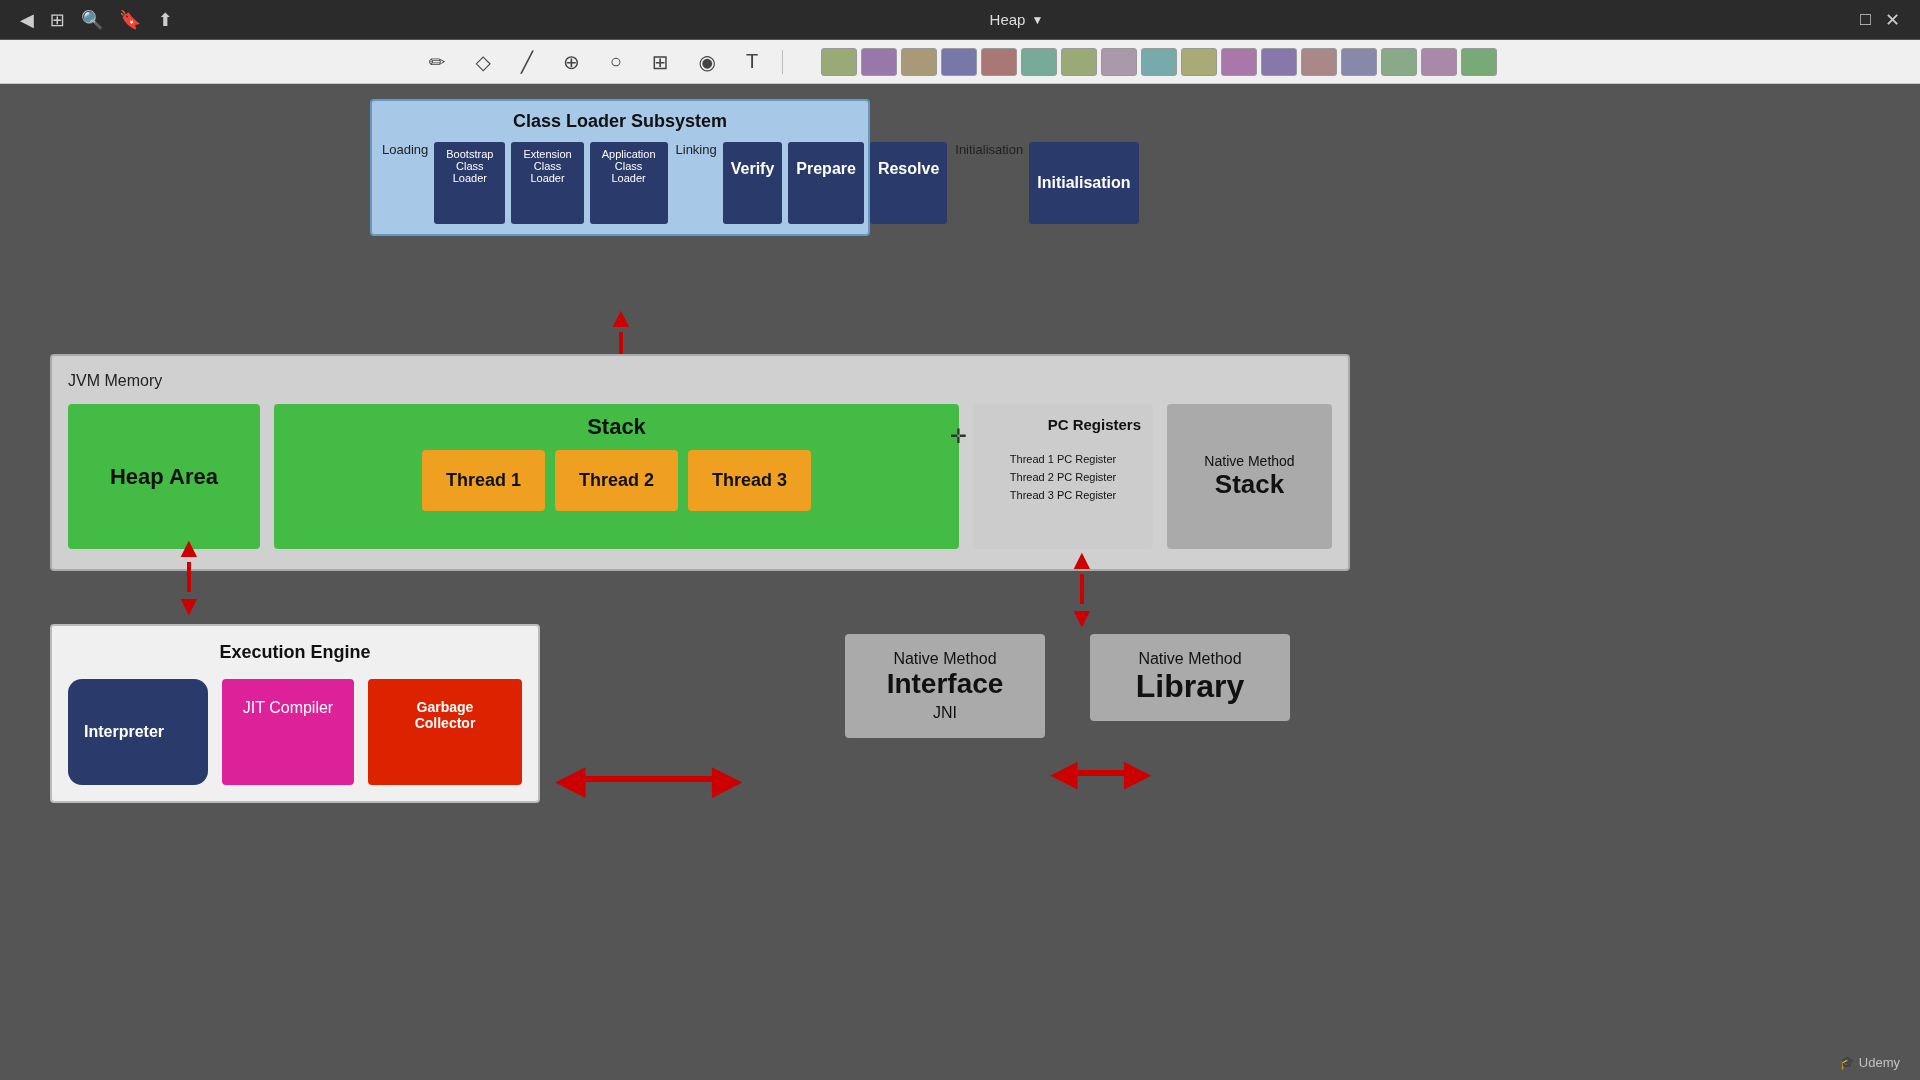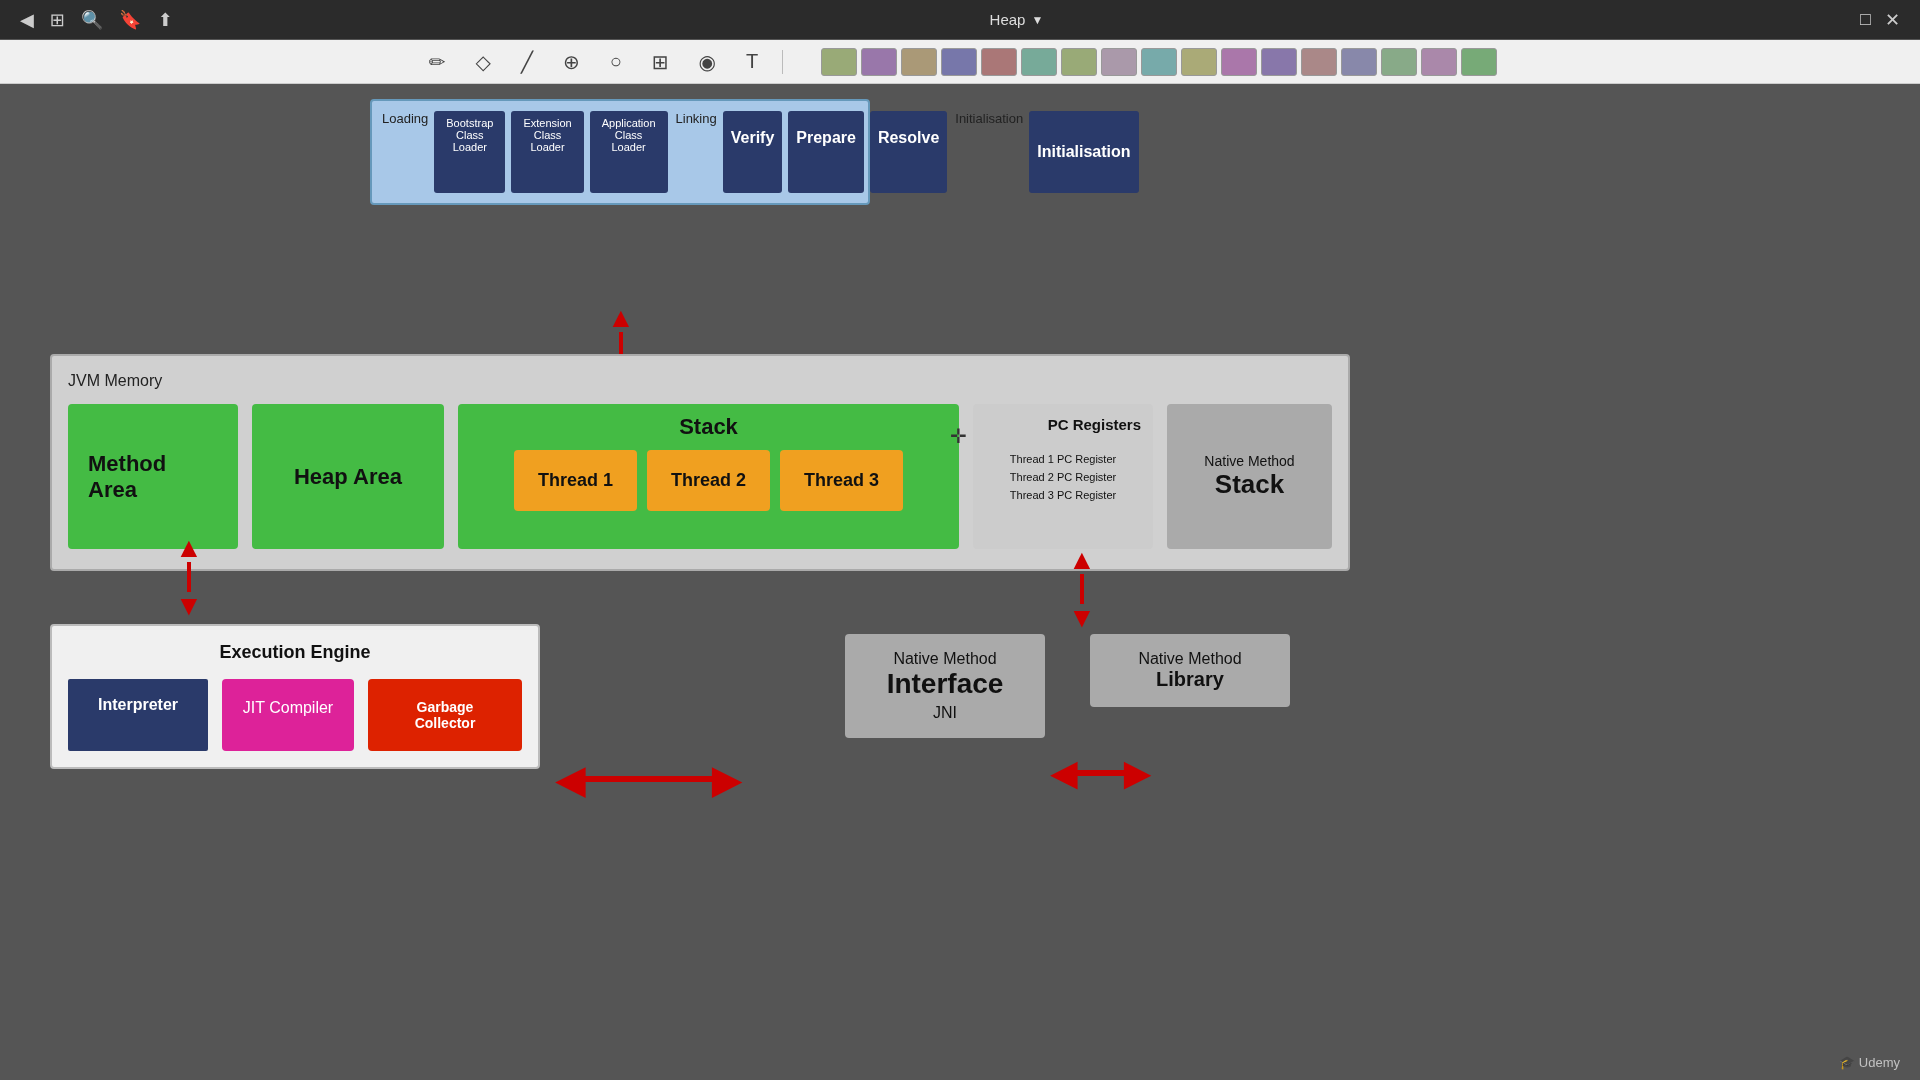--- a/index.html
+++ b/index.html
@@ -292,23 +292,23 @@
     .ee-content {
       display: flex;
       gap: 14px;
       justify-content: center;
     }
     .ee-interpreter {
       background: #2a3a6a;
       color: #fff;
       font-size: 16px;
       font-weight: bold;
-      padding: 17px 16px;
-      border-radius: 2px;
-      text-align: center;
+      padding: 44px 16px;
+      border-radius: 14px;
+      text-align: left;
       flex: 1;
     }
     .ee-jit {
       background: #dd2299;
       color: #fff;
       font-size: 14px;
       font-weight: bold;
       padding: 20px 12px;
       border-radius: 4px;
       text-align: center;
@@ -346,21 +346,21 @@
       position: absolute;
       top: 550px;
       left: 1090px;
       width: 200px;
       background: #aaaaaa;
       border-radius: 4px;
       padding: 16px;
       text-align: center;
     }
     .nml-title-sm { font-size: 16px; color: #111; }
-    .nml-title-lg { font-size: 20px; font-weight: bold; color: #111; }
+    .nml-title-lg { font-size: 32px; font-weight: bold; color: #111; }
 
     .udemy-logo {
       position: absolute;
       bottom: 10px;
       right: 20px;
       color: #ddd;
       font-size: 13px;
       opacity: 0.8;
     }
   </style>
@@ -413,20 +413,21 @@
     <div class="toolbar-thumb" style="background:#88a;"></div>
     <div class="toolbar-thumb" style="background:#8a8;"></div>
     <div class="toolbar-thumb" style="background:#a8a;"></div>
     <div class="toolbar-thumb" style="background:#7a7;"></div>
   </div>
 </div>
 
 <div class="canvas-area">
 
   <div class="class-loader-box">
+    <div class="class-loader-title">Class Loader Subsystem</div>
     <div class="class-loader-columns">
 
       <div class="cl-col">
         <div class="cl-col-header">Loading</div>
         <div class="cl-item">Bootstrap Class Loader</div>
         <div class="cl-item">Extension Class Loader</div>
         <div class="cl-item">Application Class Loader</div>
       </div>
 
       <div class="cl-col">
@@ -446,21 +447,20 @@
   <div style="position:absolute; top:220px; left:607px; display:flex; flex-direction:column; align-items:center;">
     <div style="color:#cc0000; font-size:28px; line-height:1;">▲</div>
     <div style="width:4px; height:30px; background:#cc0000;"></div>
     <div style="color:#cc0000; font-size:28px; line-height:1;">▼</div>
   </div>
 
   <div class="jvm-memory-box">
     <div class="jvm-memory-title">JVM Memory</div>
     <div class="jvm-memory-content">
 
-      <div class="jvm-cell-green method-area-cell">Method Area</div>
 
       <div class="jvm-cell-green heap-area-cell">Heap Area</div>
 
       <div class="stack-box">
         <div class="stack-title">Stack</div>
         <div class="stack-threads">
           <div class="thread-cell">Thread 1</div>
           <div class="thread-cell">Thread 2</div>
           <div class="thread-cell">Thread 3</div>
         </div>

